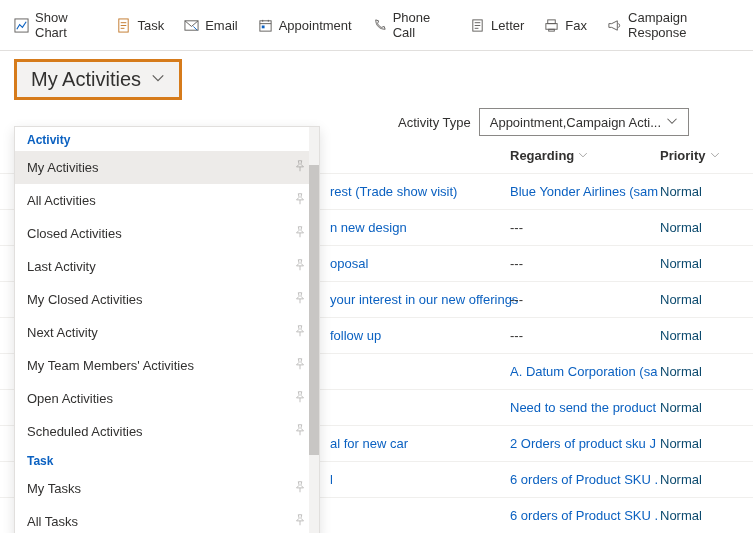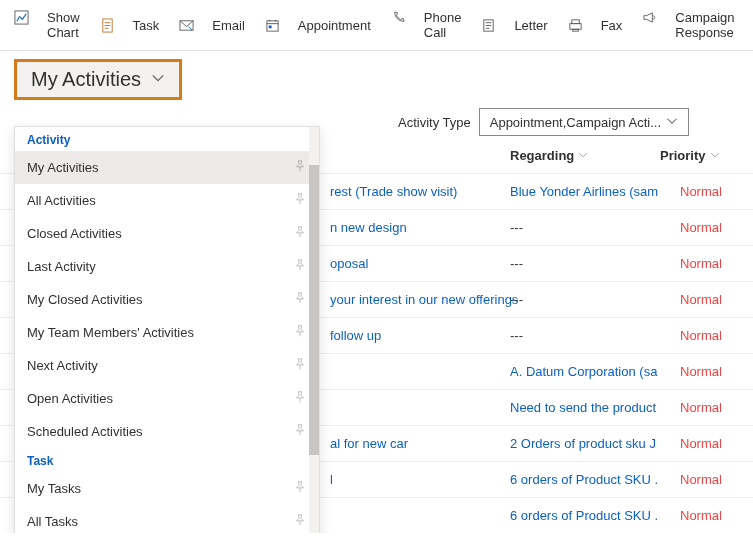--- a/index.html
+++ b/index.html
@@ -1,18 +1,18 @@
 <!DOCTYPE html>
 <html><head>
 <meta charset="utf-8">
 <style>
 * { box-sizing: border-box; margin: 0; padding: 0; }
 body { font-family: "Segoe UI", Arial, sans-serif; font-size: 13px; color: #323130; background: #fff; width: 753px; }
 .toolbar { display: flex; gap: 20px; padding: 10px 14px; border-bottom: 1px solid #e1dfdd; align-items: center; }
-.toolbar-item { display: flex; gap: 18px; color: #323130; cursor: pointer; font-size: 13px; }
+.toolbar-item { display: flex; align-items: center; gap: 6px; color: #323130; cursor: pointer; font-size: 13px; }
 .tb-icon { width: 15px; height: 15px; display: inline-flex; align-items: center; justify-content: center; }
 .view-picker-row { padding: 8px 14px 4px; }
 .view-picker { display: inline-flex; align-items: center; gap: 10px; padding: 6px 14px; border: 3px solid #d67b1b; background: #f3f2f1; cursor: pointer; }
 .view-picker-label { font-size: 20px; font-weight: 400; color: #323130; }
 .filter-row { display: flex; align-items: center; gap: 8px; padding: 4px 14px 6px; margin-left: 48px; }
 .filter-label { color: #323130; font-size: 13px; margin-left: 336px; }
 .filter-select { display: inline-flex; align-items: center; justify-content: space-between; border: 1px solid #8a8886; padding: 4px 10px; width: 210px; height: 28px; font-size: 13px; color: #323130; cursor: pointer; }
 .content { position: relative; }
 .dropdown { position: absolute; top: -16px; left: 14px; width: 306px; background: #fff; border: 1px solid #e1dfdd; box-shadow: 0 4px 12px rgba(0,0,0,0.12); z-index: 10; }
 .dropdown-inner { max-height: 430px; overflow: hidden; position: relative; }
@@ -23,21 +23,21 @@
 .scrollbar { position: absolute; right: 0; top: 0; width: 10px; height: 100%; background: #f3f2f1; }
 .scrollbar-thumb { position: absolute; right: 0; top: 38px; width: 10px; height: 290px; background: #c8c6c4; cursor: pointer; }
 .grid { padding-top: 0; }
 .grid-header { display: flex; padding: 6px 0 10px 0; font-size: 13px; color: #323130; border-bottom: 0; }
 .col-sort { display: flex; align-items: center; gap: 4px; cursor: pointer; font-weight: bold; }
 .grid-row { display: flex; padding: 10px 0; border-top: 1px solid #f0efed; font-size: 13px; }
 .col-subject { width: 510px; padding-left: 330px; }
 .col-regarding { width: 150px; }
 .col-priority { width: 60px; }
 .link { color: #0b61c1; cursor: pointer; white-space: nowrap; overflow: hidden; text-overflow: clip; }
-.plain { color: #ef4444; margin-left: 20px; }
+.plain { color: #0c4a6e; }
 .dashes { color: #323130; }
 .chev { opacity: 0.55; }
 svg { flex-shrink: 0; }
 </style>
 </head>
 <body>
 
 <div class="toolbar" id="toolbar">
     <div class="toolbar-item">
       <span class="tb-icon">
@@ -170,27 +170,27 @@
               <path d="M6 2h4l-1 4 3 3H4l3-3z M8 9v5" fill="none" stroke="#605e5c" stroke-width="1"></path>
             </svg></span>
         </div>
         <div class="dd-item">
           <span>My Closed Activities</span>
           <span class="pin"><svg width="14" height="14" viewBox="0 0 16 16">
               <path d="M6 2h4l-1 4 3 3H4l3-3z M8 9v5" fill="none" stroke="#605e5c" stroke-width="1"></path>
             </svg></span>
         </div>
         <div class="dd-item">
+          <span>Next Activity</span>
+          <span class="pin"><svg width="14" height="14" viewBox="0 0 16 16">
+              <path d="M6 2h4l-1 4 3 3H4l3-3z M8 9v5" fill="none" stroke="#605e5c" stroke-width="1"></path>
+            </svg></span>
+        </div>
+        <div class="dd-item">
           <span>My Team Members' Activities</span>
-          <span class="pin"><svg width="14" height="14" viewBox="0 0 16 16">
-              <path d="M6 2h4l-1 4 3 3H4l3-3z M8 9v5" fill="none" stroke="#605e5c" stroke-width="1"></path>
-            </svg></span>
-        </div>
-        <div class="dd-item">
-          <span>Next Activity</span>
           <span class="pin"><svg width="14" height="14" viewBox="0 0 16 16">
               <path d="M6 2h4l-1 4 3 3H4l3-3z M8 9v5" fill="none" stroke="#605e5c" stroke-width="1"></path>
             </svg></span>
         </div>
         <div class="dd-item">
           <span>Open Activities</span>
           <span class="pin"><svg width="14" height="14" viewBox="0 0 16 16">
               <path d="M6 2h4l-1 4 3 3H4l3-3z M8 9v5" fill="none" stroke="#605e5c" stroke-width="1"></path>
             </svg></span>
         </div>

